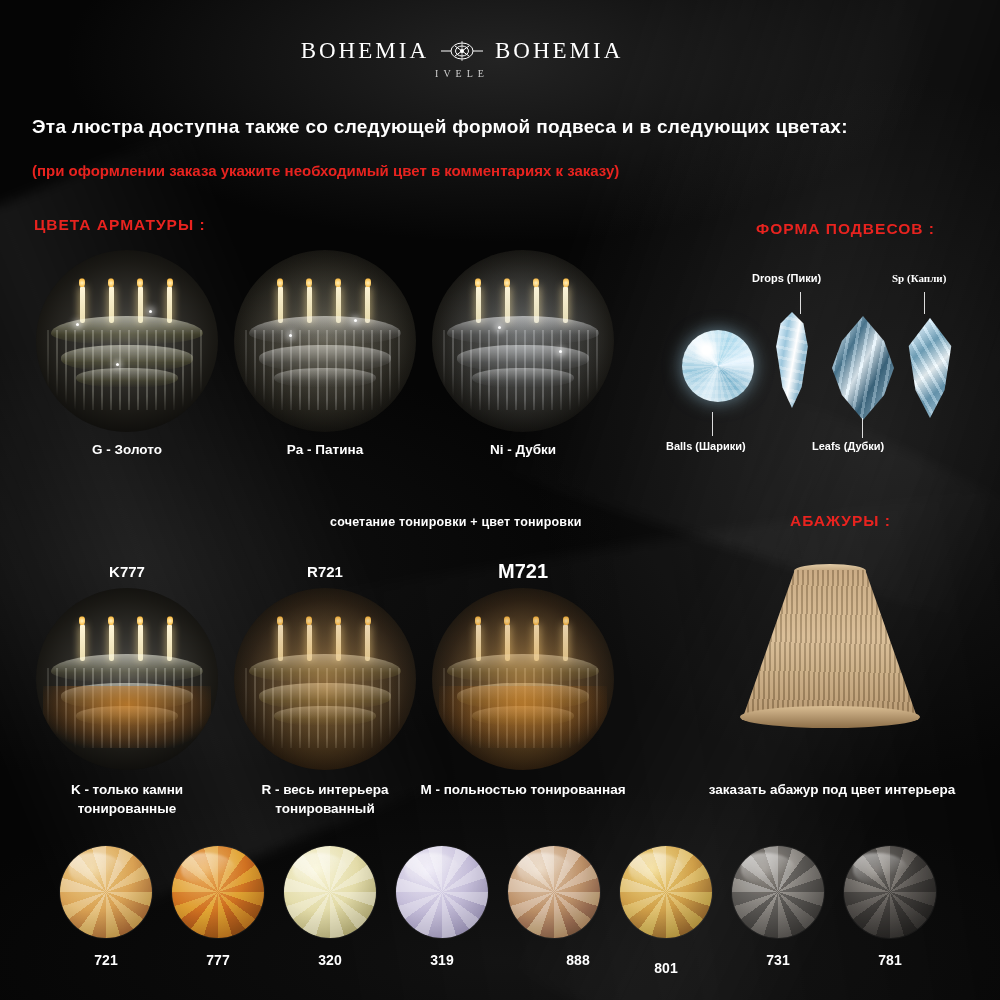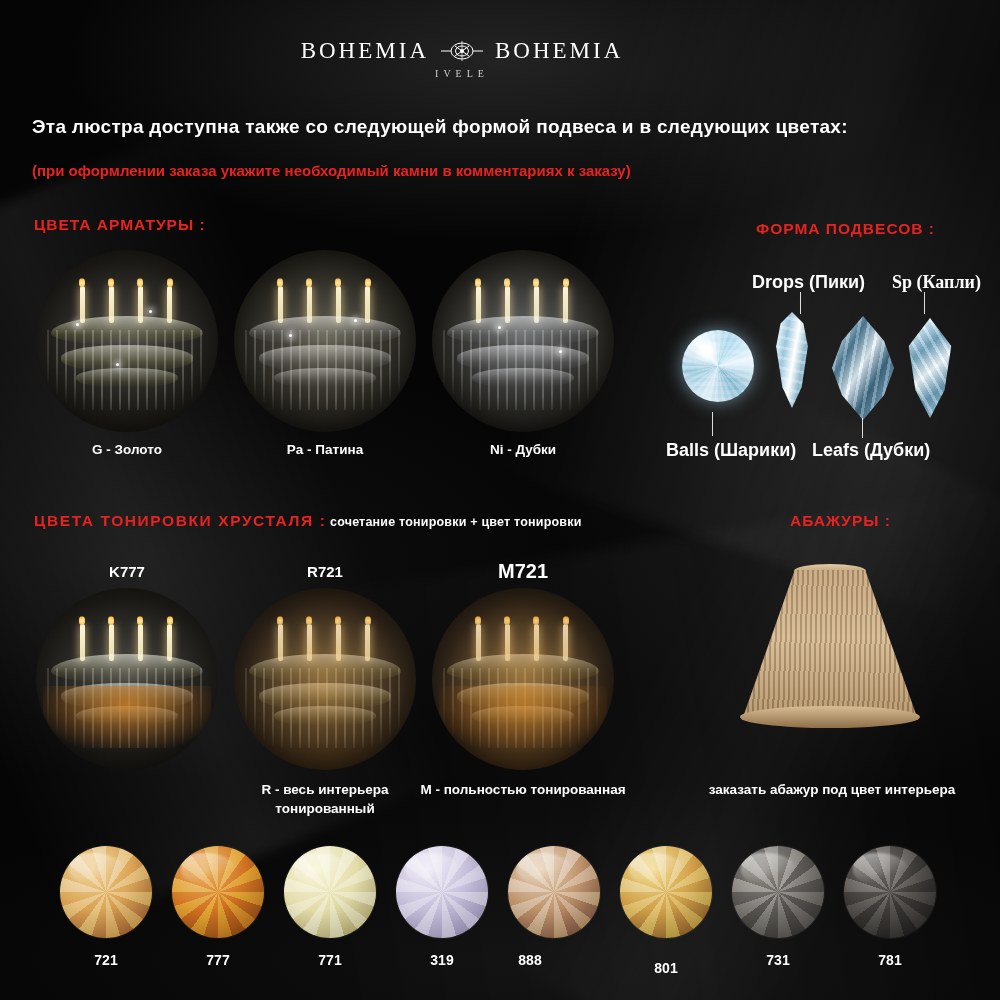--- a/index.html
+++ b/index.html
@@ -134,21 +134,21 @@
   .tint-bottom { position: absolute; left: 4%; bottom: 12%; width: 92%; height: 34%;
     background: radial-gradient(ellipse at 50% 30%, rgba(214,132,36,0.75), rgba(160,84,16,0.25) 60%, rgba(0,0,0,0) 80%); }
   .tint-full { position: absolute; inset: 0;
     background: radial-gradient(ellipse at 50% 55%, rgba(226,150,48,0.5), rgba(120,60,10,0.18) 62%, rgba(0,0,0,0) 82%); }
   .tint-patina { position:absolute; inset:0; background: radial-gradient(ellipse at 50% 50%, rgba(200,190,140,0.18), rgba(0,0,0,0) 75%); }
   .tint-nickel { position:absolute; inset:0; background: radial-gradient(ellipse at 50% 50%, rgba(200,215,230,0.20), rgba(0,0,0,0) 75%); }
 
   
   .pendant { position: absolute; }
   .pend-label {
-    position: absolute; color: #ffffff; font-size: 18px; font-weight: bold; white-space: nowrap;
+    position: absolute; color: #ffffff; font-size: 11px; font-weight: bold; white-space: nowrap;
   }
   .leader { position: absolute; background: #ffffff; height: 1px; opacity: .85; }
 
   
   .ball {
     width: 72px; height: 72px; border-radius: 50%;
     background:
       radial-gradient(circle at 34% 28%, #ffffff 0 6%, rgba(255,255,255,0.25) 18%, rgba(255,255,255,0) 40%),
       conic-gradient(from 20deg, #9fd3e8, #e9f6ff, #7fb6cf, #d8ecf6, #8fc3da, #eef9ff, #9fd3e8);
     box-shadow: 0 0 18px rgba(170,220,245,0.55), inset 0 0 12px rgba(255,255,255,0.35);
@@ -280,21 +280,21 @@
           </g>
           <circle cx="23" cy="15" r="2" fill="#ffffff"></circle>
         </svg>
       </span>
       <span class="word">BOHEMIA</span>
     </div>
     <div class="sub">IVELE</div>
   </div>
 
   <div class="headline">Эта люстра доступна также со следующей формой подвеса и в следующих цветах:</div>
-  <div class="subheadline">(при оформлении заказа укажите необходимый камни в комментариях к заказу)</div>
+  <div class="subheadline">(при оформлении заказа укажите необходимый цвет в комментариях к заказу)</div>
 
   <div class="section-title" id="t-armature">ЦВЕТА АРМАТУРЫ :</div>
 
   <div class="circle tint-gold" style="left:36px; top:250px; width:182px; height:182px;">
     <div class="inner">
       <div class="chand">
         <div class="glow"></div>
         <span class="candle" style="left:24%;"></span>
         <span class="candle" style="left:40%;"></span>
         <span class="candle" style="left:56%;"></span>
@@ -371,40 +371,40 @@
   <div class="pendant" style="left:902px; top:318px;">
     <div class="sp"></div>
   </div>
 
   <div class="pend-label" style="left:666px; top:440px;">Balls (Шарики)</div>
   <div class="leader" style="left:712px; top:412px; width:1px; height:24px; background:#fff;"></div>
 
   <div class="pend-label" style="left:812px; top:440px;">Leafs (Дубки)</div>
   <div class="leader" style="left:862px; top:418px; width:1px; height:20px; background:#fff;"></div>
 
-  <div class="section-title" id="t-tint">ЦВЕТА  ТОНИРОВКИ  ХРУСТАЛЯ :</div>
   <div class="section-title" id="t-tint-note">сочетание тонировки + цвет тонировки</div>
 
   <div class="caption" style="left:36px; top:562px; width:182px; font-size:15px;">K777</div>
   <div class="circle tint-amber" style="left:36px; top:588px; width:182px; height:182px;">
     <div class="inner">
       <div class="chand">
         <div class="glow"></div>
         <span class="candle" style="left:24%;"></span>
         <span class="candle" style="left:40%;"></span>
         <span class="candle" style="left:56%;"></span>
         <span class="candle" style="left:72%;"></span>
         <div class="tier t1"></div>
         <div class="tier t2"></div>
         <div class="tier t3"></div>
         <div class="drops"></div>
       </div>
       <div class="tint-bottom"></div>
     </div>
   </div>
+  <div class="caption" style="left:22px; top:780px; width:210px;">K - только камни тонированные</div>
 
   <div class="caption" style="left:234px; top:562px; width:182px; font-size:15px;">R721</div>
   <div class="circle tint-gold" style="left:234px; top:588px; width:182px; height:182px;">
     <div class="inner">
       <div class="chand">
         <div class="glow"></div>
         <span class="candle" style="left:24%;"></span>
         <span class="candle" style="left:40%;"></span>
         <span class="candle" style="left:56%;"></span>
         <span class="candle" style="left:72%;"></span>
@@ -462,35 +462,35 @@
       <div class="facets"></div>
         <div class="hi"></div>
     </div>
     <div class="stone-label" style="left:172px; top:112px;">777</div>
 
     <div class="stone" style="left:284px; top:6px; background:
       radial-gradient(circle at 35% 25%, #fbf8e0, #e8e2b8 45%, #9a9468 100%);">
       <div class="facets"></div>
         <div class="hi"></div>
     </div>
-    <div class="stone-label" style="left:284px; top:112px;">771</div>
+    <div class="stone-label" style="left:284px; top:112px;">320</div>
 
     <div class="stone" style="left:396px; top:6px; background:
       radial-gradient(circle at 35% 25%, #f2eff9, #cfc9e0 45%, #8c86a3 100%);">
       <div class="facets"></div>
         <div class="hi"></div>
     </div>
     <div class="stone-label" style="left:396px; top:112px;">319</div>
 
     <div class="stone" style="left:508px; top:6px; background:
       radial-gradient(circle at 35% 25%, #eddcc8, #c9a584 45%, #6d4b2e 100%);">
       <div class="facets"></div>
         <div class="hi"></div>
     </div>
-    <div class="stone-label" style="left:484px; top:112px;">888</div>
+    <div class="stone-label" style="left:532px; top:112px;">888</div>
 
     <div class="stone" style="left:620px; top:6px; background:
       radial-gradient(circle at 35% 25%, #f6e3a8, #d8b05c 45%, #7b5a1c 100%);">
       <div class="facets"></div>
         <div class="hi"></div>
     </div>
     <div class="stone-label" style="left:620px; top:112px;margin-top:8px;">801</div>
 
     <div class="stone" style="left:732px; top:6px; background:
       radial-gradient(circle at 35% 25%, #a9a5a0, #6d6a66 45%, #2b2927 100%);">

